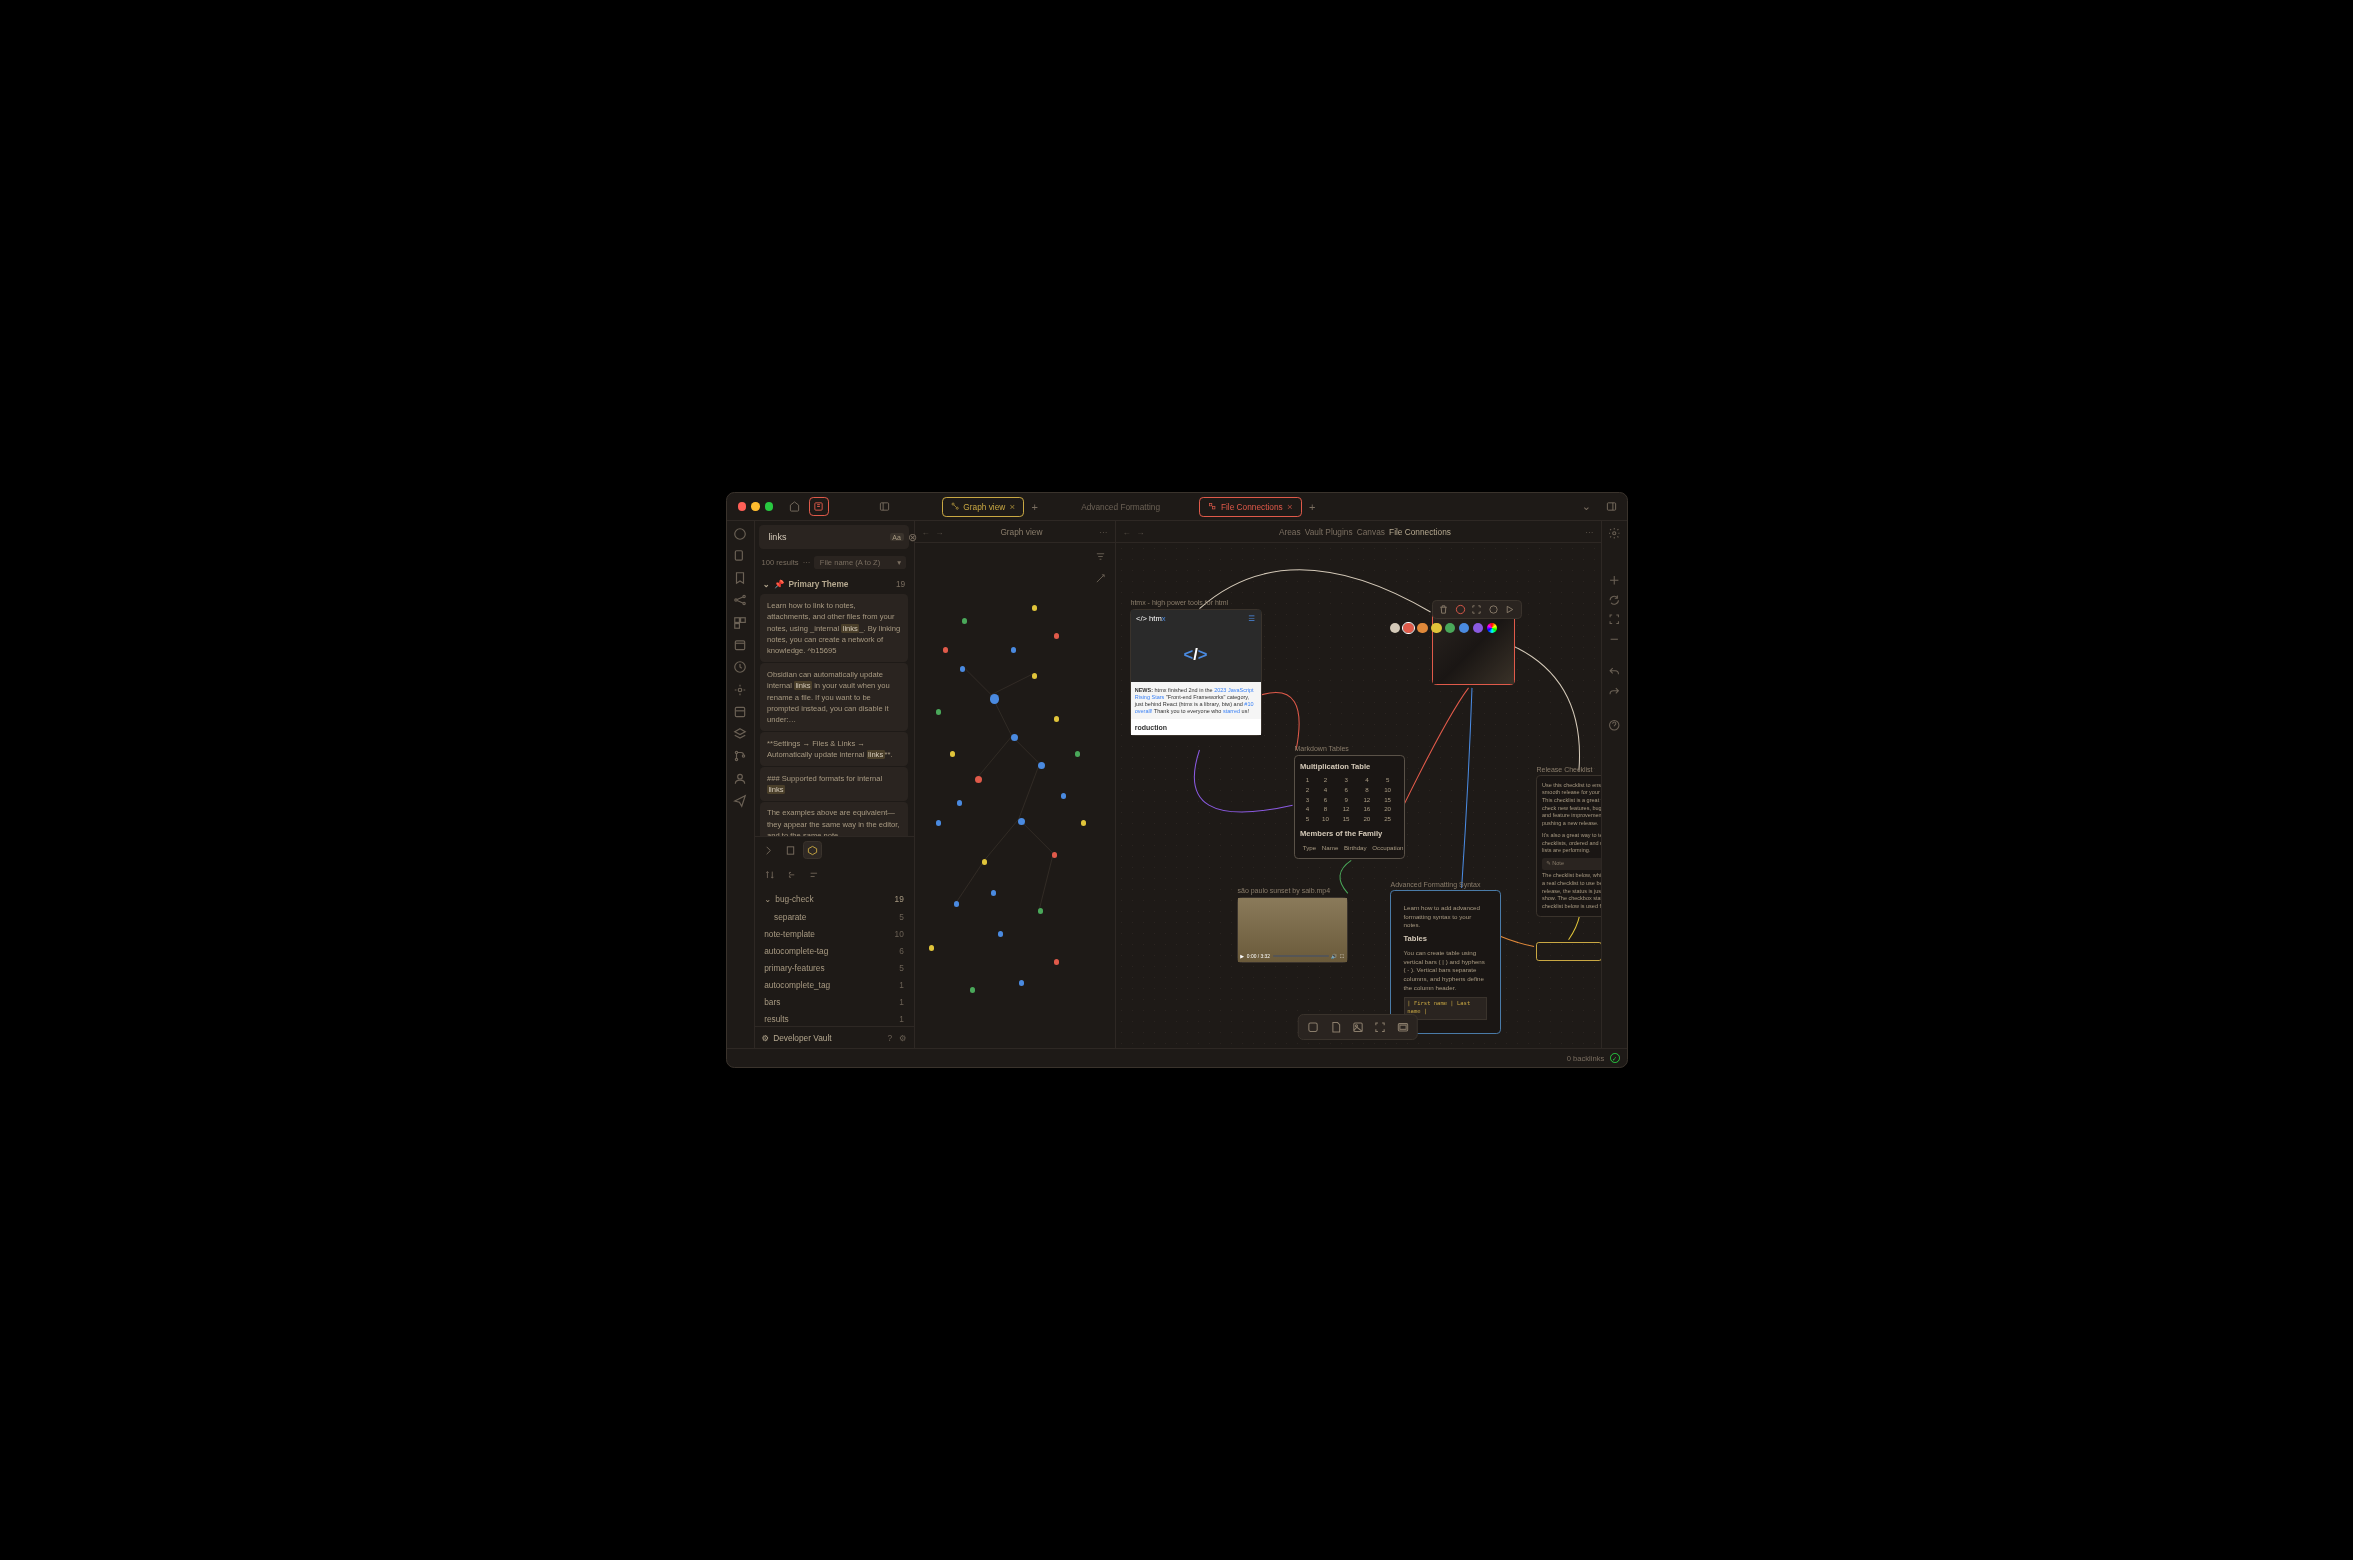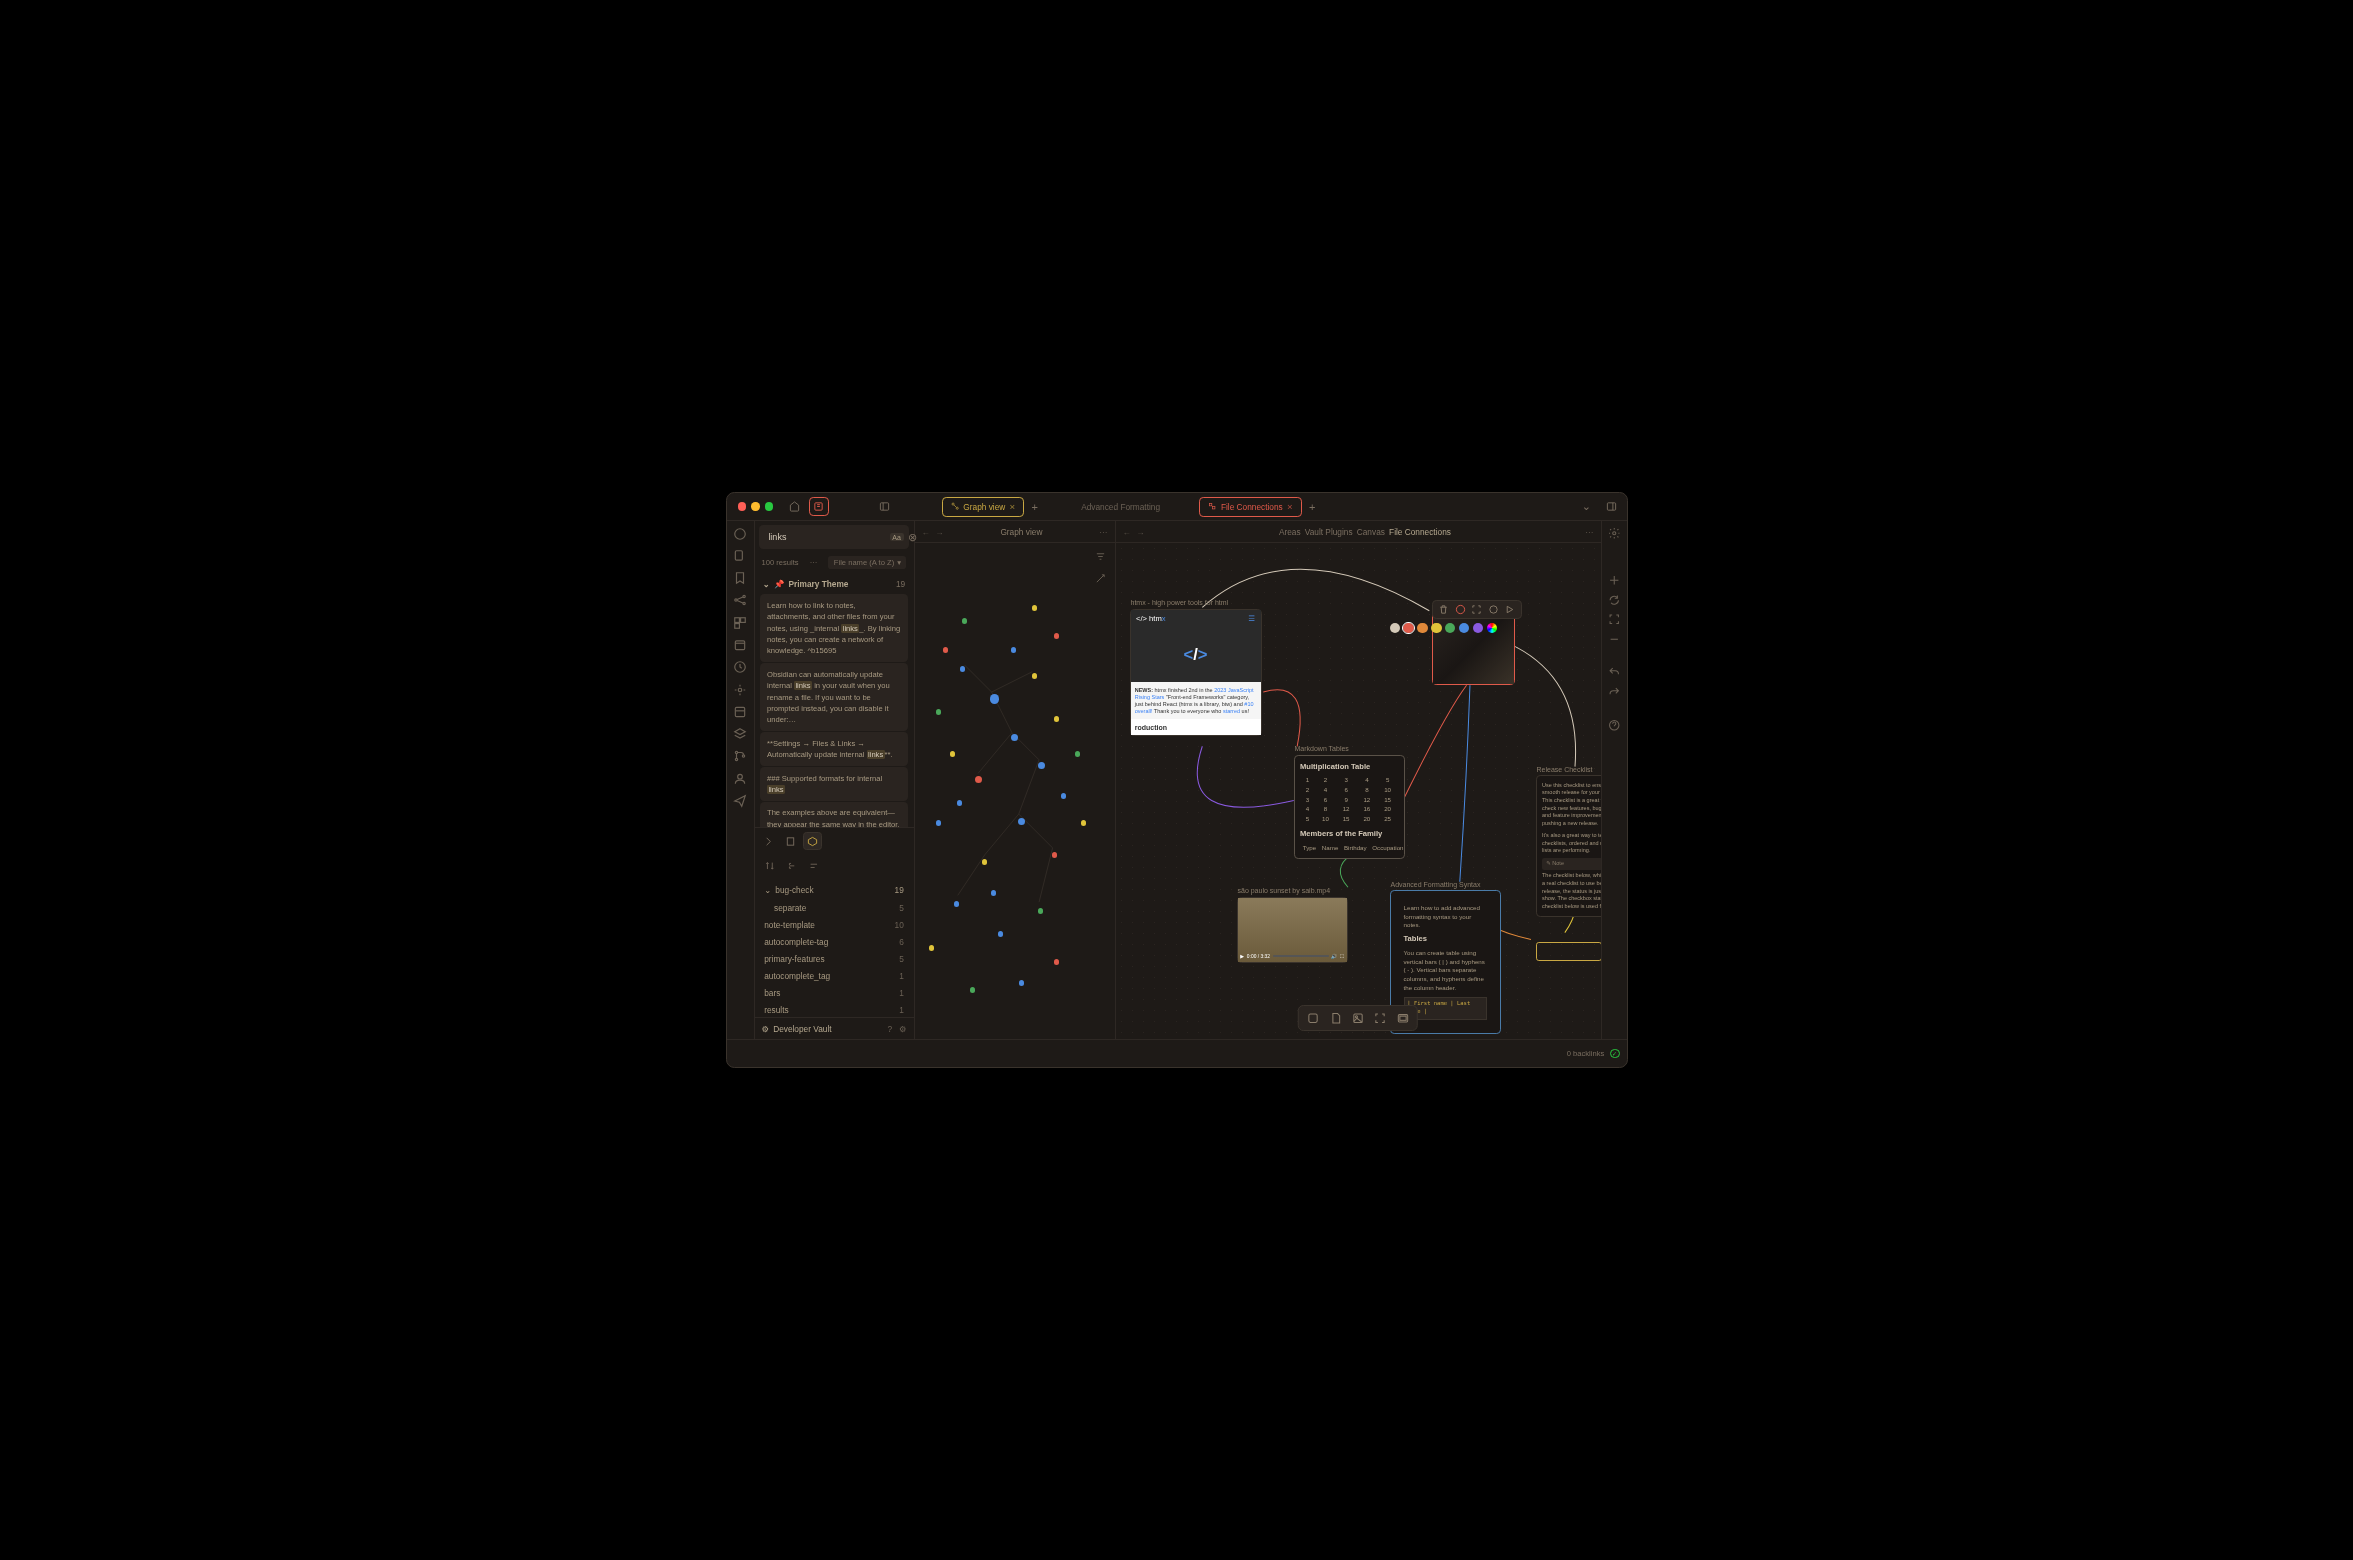--- a/index.html
+++ b/index.html
@@ -18,21 +18,21 @@
 .tab.fc{border:0.7px solid #e05a4a;color:#e05a4a}
 .tab .close{font-size:9.7px;opacity:.7}
 .plus{color:#7a6e60;font-size:11px;padding:0 4.2px}
 .body{flex:1;display:flex;overflow:hidden}
 .ribbon{width:28px;border-right:0.7px solid #2e2824;display:flex;flex-direction:column;align-items:center;padding:5.5px 0;gap:8.3px}
 .ribbon .ri{width:14px;height:14px;color:#6b6155;cursor:pointer}
 .sidebar{width:160px;border-right:0.7px solid #2e2824;display:flex;flex-direction:column;background:#1e1a17}
 .search-row{padding:5.5px;display:flex;align-items:center;gap:4.2px;background:#2a2420;margin:4.2px;border-radius:4.2px}
 .search-row input{flex:1;background:transparent;border:none;color:#d4c9b8;font-size:9px;outline:none}
 .search-meta{display:flex;align-items:center;justify-content:space-between;padding:2.8px 7px;font-size:7.6px;color:#7a6e60}
-.sort{display:flex;align-items:flex-start;gap:3px;background:#2a2420;padding:2.1px 5.5px;border-radius:2.8px}
+.sort{display:flex;align-items:flex-start;gap:17px;background:#2a2420;padding:2.1px 5.5px;border-radius:2.8px}
 .results{flex:1;overflow:auto;padding:2.8px 5.5px}
 .result-head{display:flex;align-items:center;gap:4.2px;padding:4.2px 2.8px;color:#b5a88f;font-size:8.3px;font-weight:600}
 .result-head .count{margin-left:auto;color:#7a6e60;font-weight:400}
 .result-card{background:#2a2420;border-radius:4.2px;padding:5.5px 7px;margin:1px 0;font-size:7.6px;color:#a89a82;line-height:1.5}
 .hl{background:#4a3f2a;color:#d4c9b8;padding:0 1.4px;border-radius:1.4px}
 .side-tabs{display:flex;gap:2.8px;padding:4.2px;border-top:0.7px solid #2e2824}
 .side-tab{width:19.4px;height:18px;display:flex;align-items:center;justify-content:center;color:#7a6e60;border-radius:3.5px;cursor:pointer}
 .side-tab.active{background:#2e2824;color:#c9a843;border:0.7px solid #3a332c}
 .side-tabs2{display:flex;gap:2.8px;padding:2.8px 5.5px}
 .tag-list{flex:0 0 auto;padding:2.8px 5.5px;max-height:139px;overflow:auto}
@@ -75,21 +75,21 @@
 .cnode-adv h4{color:#d4c9b8;font-size:7.6px;margin:4.2px 0}
 .cnode-adv .code{background:#2a2420;padding:2.8px;margin-top:4.2px;font-family:monospace;color:#c9a843;font-size:5.5px;border:0.7px solid #3a332c}
 .cnode-check{left:420px;top:232px;width:97px;background:#1a1614;border:0.7px solid #3a332c;padding:5.5px;font-size:5.5px;line-height:1.4}
 .cnode-check .note{background:#2a2420;padding:2.1px 4.2px;margin:2.8px 0;border-radius:2.1px;color:#8a7d6b}
 .cnode-empty{left:420px;top:399px;width:66px;height:19.4px;border:0.7px solid #c9a843;border-radius:2.8px}
 .canvas-bottom{position:absolute;bottom:8.3px;left:50%;transform:translateX(-50%);display:flex;gap:7px;background:#2a2420;padding:4.2px 7px;border-radius:5.5px;border:0.7px solid #3a332c}
 .cbtn{width:15.3px;height:15.3px;color:#8a7d6b;cursor:pointer;display:flex;align-items:center;justify-content:center}
 .right-rail{width:25px;display:flex;flex-direction:column;align-items:center;padding:5.5px 0;gap:7px}
 .right-rail .ri{width:12.5px;height:12.5px;color:#6b6155;cursor:pointer}
 .right-rail .spacer{flex:1}
-.statusbar{height:28px;border-top:0.7px solid #2e2824;display:flex;align-items:center;justify-content:flex-end;padding:0 7px;font-size:7.6px;color:#7a6e60;gap:5.5px}
+.statusbar{height:19px;border-top:0.7px solid #2e2824;display:flex;align-items:center;justify-content:flex-end;padding:0 7px;font-size:7.6px;color:#7a6e60;gap:5.5px}
 .check-icon{width:9.7px;height:9.7px;border-radius:50%;border:1px solid #28c840;display:flex;align-items:center;justify-content:center;color:#28c840;font-size:6.2px}
 .crumbs{display:flex;gap:4.2px;font-size:8.3px;color:#7a6e60}
 .crumbs span.active{color:#b5a88f}
 svg.graph-svg{position:absolute;inset:0;width:100%;height:100%}
 .graph-svg line{stroke:#3a332c;stroke-width:1}
 </style>
 </head>
 <body>
 
 <div class="window">

